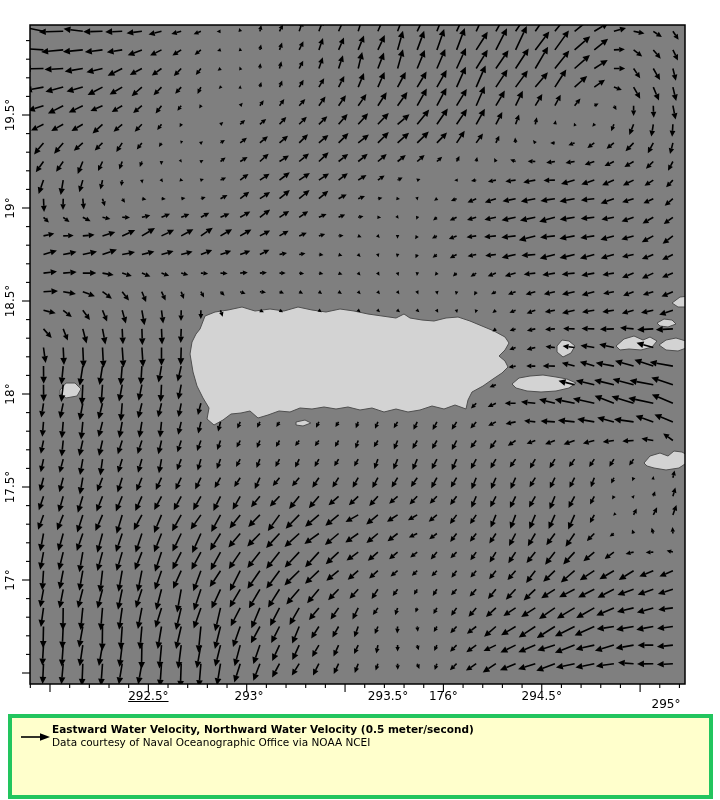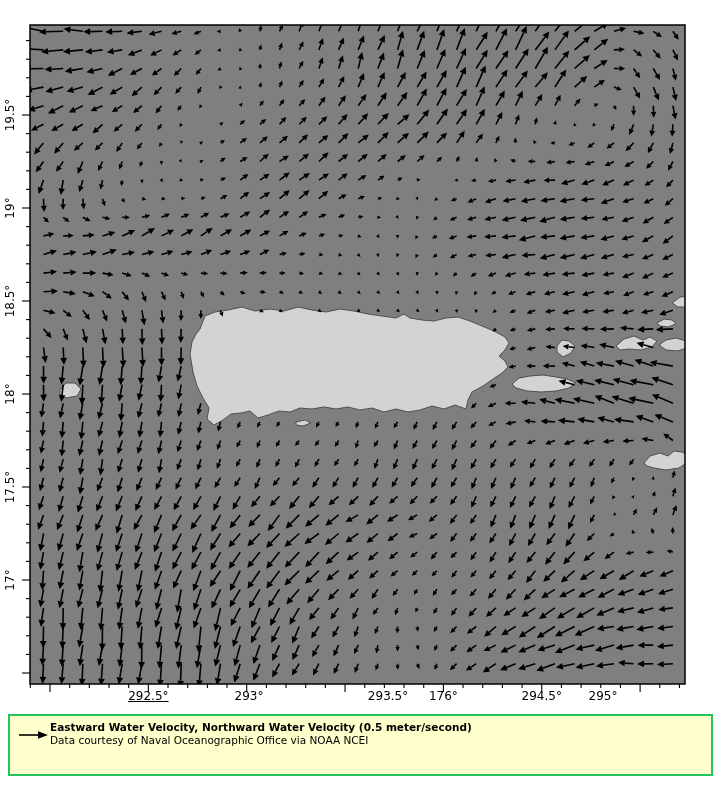--- a/index.html
+++ b/index.html
@@ -3,22 +3,22 @@
 <meta charset="utf-8">
 <style>
   html,body{margin:0;padding:0;background:#ffffff;}
   .figure{position:relative;width:720px;height:800px;background:#ffffff;
           font-family:"DejaVu Sans","Liberation Sans",sans-serif;overflow:hidden;}
   #plot-svg{position:absolute;left:0;top:0;}
   .xtick{position:absolute;top:689px;transform:translateX(-50%);
          font-size:12px;color:#000;white-space:nowrap;}
   .ytick{position:absolute;transform:translate(-50%,-50%) rotate(-90deg);
          font-size:12px;color:#000;white-space:nowrap;}
-  .legend-box{position:absolute;left:8px;top:714px;width:705px;height:62px;
-              background:#ffffcc;border:2px solid #22c55e;box-sizing:border-box;}
+  .legend-box{position:absolute;left:8px;top:714px;width:705px;height:85px;
+              background:#ffffcc;border:4px solid #22c55e;box-sizing:border-box;}
   .legend-arrow{position:absolute;left:8px;top:11px;}
   .legend-text{position:absolute;left:40px;top:5px;font-size:10.5px;
                line-height:13px;color:#000;}
   .legend-text .l1{font-weight:bold;}
 </style>
 </head>
 <body>
 
 <div class="figure">
   <svg id="plot-svg" width="720" height="800">
@@ -115,21 +115,21 @@
         <line x1="30" y1="40.600000000000264" x2="26" y2="40.600000000000264"></line>
       </g>
     </svg>
   <div id="tick-labels">
       <div class="xtick" style="left: 50px; margin-top: 40px;">292°</div>
       <div class="xtick" style="left: 148.35px; text-decoration: underline;">292.5°</div>
       <div class="xtick" style="left: 249px; text-align: right;">293°</div>
       <div class="xtick" style="left: 345.05px; margin-left: 43px;">293.5°</div>
       <div class="xtick" style="left: 443.4px;">176°</div>
       <div class="xtick" style="left: 541.75px;">294.5°</div>
-      <div class="xtick" style="left: 603px;">295°</div>
+      <div class="xtick" style="left: 666px; margin-top: 8px;">295°</div>
       <div class="ytick" style="left: 10px; top: 580px;">17°</div>
       <div class="ytick" style="left: 10px; top: 487px;">17.5°</div>
       <div class="ytick" style="left: 10px; top: 394px;">18°</div>
       <div class="ytick" style="left: 10px; top: 301px;">18.5°</div>
       <div class="ytick" style="left: 10px; top: 208px;">19°</div>
       <div class="ytick" style="left: 10px; top: 115px;">19.5°</div>
     </div>
 
   <div class="legend-box">
     <svg class="legend-arrow" width="32" height="16">

